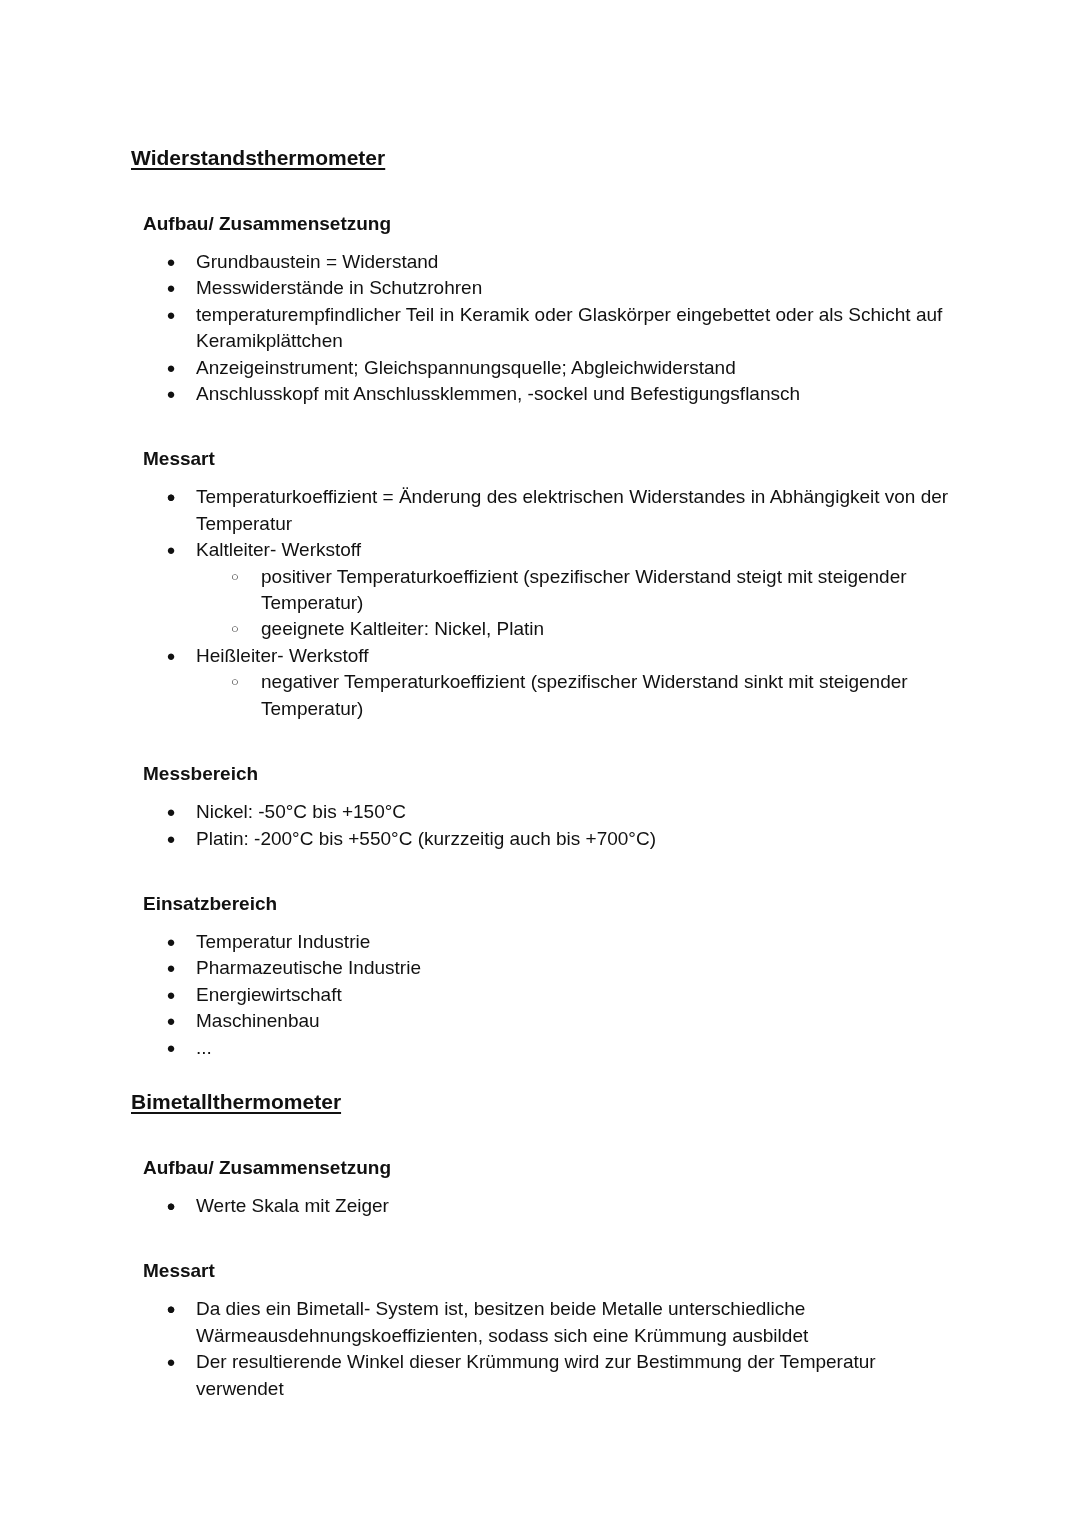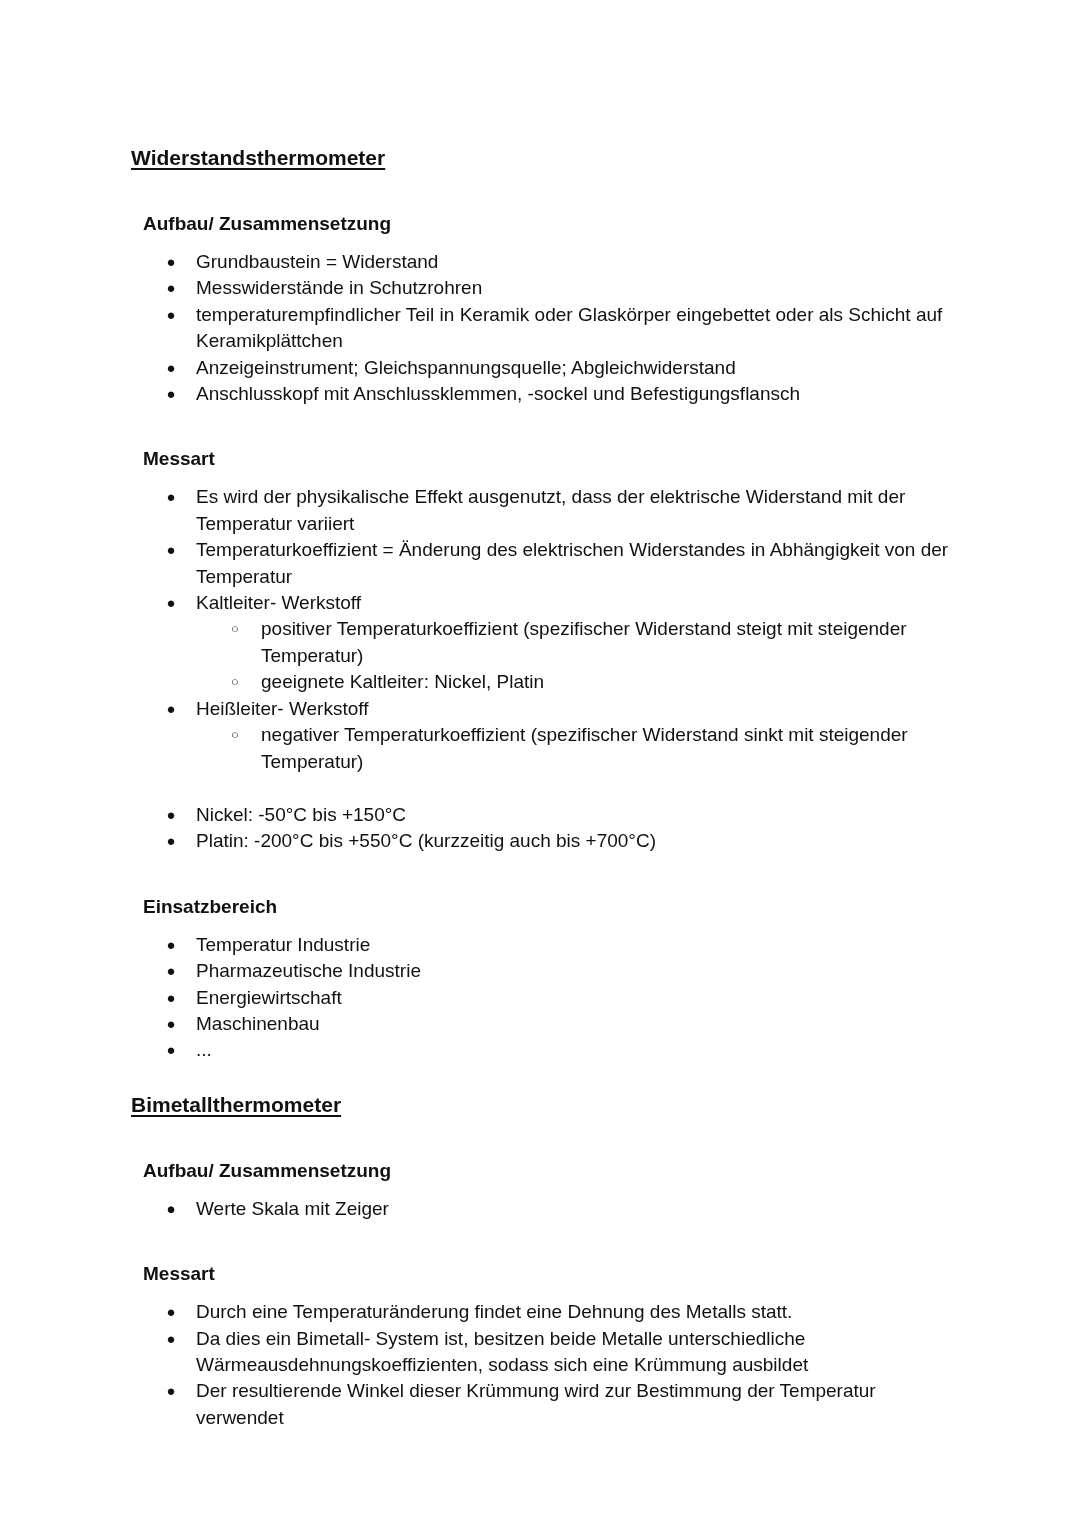--- a/index.html
+++ b/index.html
@@ -88,36 +88,37 @@
     <li><span class="bullet">●</span><span>Grundbaustein = Widerstand</span></li>
     <li><span class="bullet">●</span><span>Messwiderstände in Schutzrohren</span></li>
     <li><span class="bullet">●</span><span>temperaturempfindlicher Teil in Keramik oder Glaskörper eingebettet oder als Schicht auf Keramikplättchen</span></li>
     <li><span class="bullet">●</span><span>Anzeigeinstrument; Gleichspannungsquelle; Abgleichwiderstand</span></li>
     <li><span class="bullet">●</span><span>Anschlusskopf mit Anschlussklemmen, -sockel und Befestigungsflansch</span></li>
   </ul>
   <div class="gap-section"></div>
 
   <div class="section-heading">Messart</div>
   <ul class="l1">
-    <li><span class="bullet">●</span><span>Es wird der physikalische Effekt ausgenutzt, dass der elektrische Widerstand mit der Temperatur variiert</span></li>
+    <li><span class="bullet">●</span></li>
     <li><span class="bullet">●</span><span>Temperaturkoeffizient = Änderung des elektrischen Widerstandes in Abhängigkeit von der Temperatur</span></li>
     <li><span class="bullet">●</span><span>Kaltleiter- Werkstoff</span>
       <ul class="l2">
         <li><span class="bullet">○</span><span>positiver Temperaturkoeffizient (spezifischer Widerstand steigt mit steigender Temperatur)</span></li>
         <li><span class="bullet">○</span><span>geeignete Kaltleiter: Nickel, Platin</span></li>
       </ul>
     </li>
     <li><span class="bullet">●</span><span>Heißleiter- Werkstoff</span>
       <ul class="l2">
         <li><span class="bullet">○</span><span>negativer Temperaturkoeffizient (spezifischer Widerstand sinkt mit steigender Temperatur)</span></li>
       </ul>
     </li>
   </ul>
   <div class="gap-section"></div>
 
+  <div class="section-heading">Messbereich</div>
   <ul class="l1">
     <li><span class="bullet">●</span><span>Nickel: -50°C bis +150°C</span></li>
     <li><span class="bullet">●</span><span>Platin: -200°C bis +550°C (kurzzeitig auch bis +700°C)</span></li>
   </ul>
   <div class="gap-section"></div>
 
   <div class="section-heading">Einsatzbereich</div>
   <ul class="l1">
     <li><span class="bullet">●</span><span>Temperatur Industrie</span></li>
     <li><span class="bullet">●</span><span>Pharmazeutische Industrie</span></li>
@@ -132,18 +133,18 @@
 
   <div class="section-heading">Aufbau/ Zusammensetzung</div>
   <ul class="l1">
     <li><span class="bullet">●</span></li>
     <li><span class="bullet">●</span><span>Werte Skala mit Zeiger</span></li>
   </ul>
   <div class="gap-section"></div>
 
   <div class="section-heading">Messart</div>
   <ul class="l1">
-    <li><span class="bullet">●</span><span>Durch eine Temperaturänderung findet eine Dehnung des Metalls statt.</span></li>
+    <li><span class="bullet">●</span></li>
     <li><span class="bullet">●</span><span>Da dies ein Bimetall- System ist, besitzen beide Metalle unterschiedliche Wärmeausdehnungskoeffizienten, sodass sich eine Krümmung ausbildet</span></li>
     <li><span class="bullet">●</span><span>Der resultierende Winkel dieser Krümmung wird zur Bestimmung der Temperatur verwendet</span></li>
   </ul>
 
 </div>
 
 </body></html>

